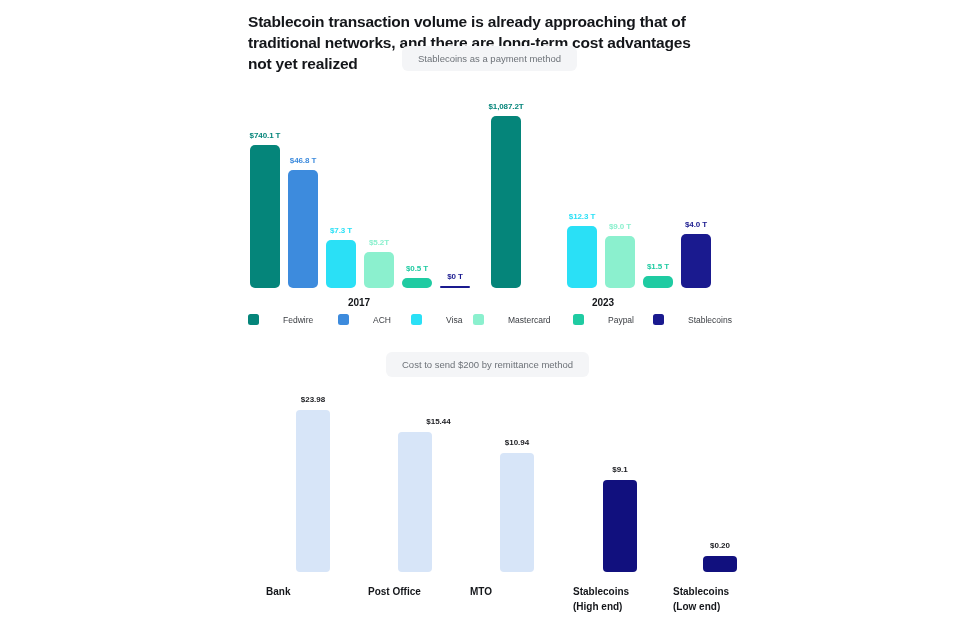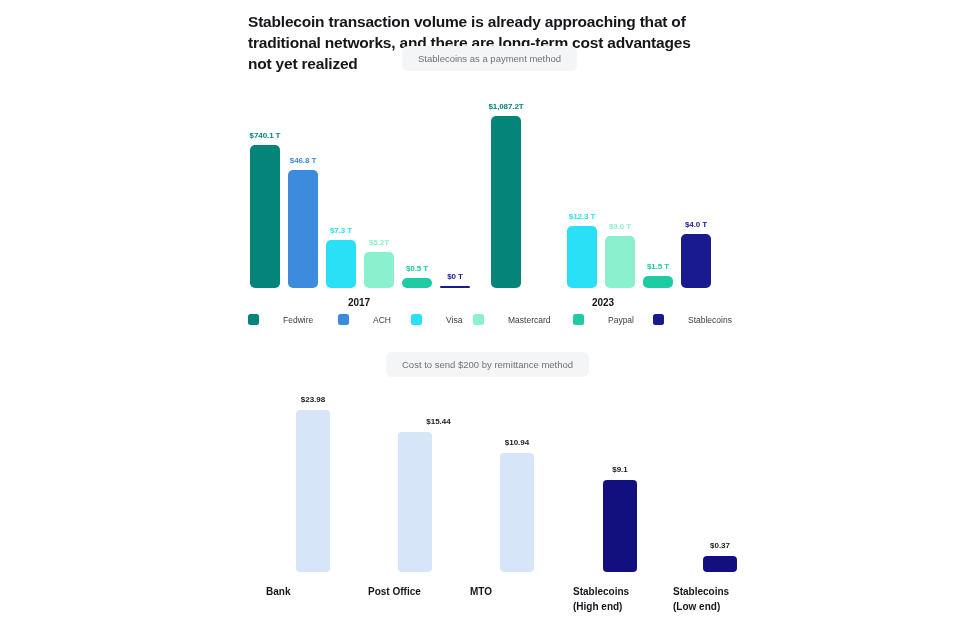--- a/index.html
+++ b/index.html
@@ -303,21 +303,21 @@
         <div class="c2-col" style="left: 325px;">
           <div class="c2-bar" style="height: 92px; background: rgb(17, 16, 126);"></div>
           <div class="c2-val" style="bottom: 98px;">$9.1</div>
           <div class="c2-cat">
             <span class="sub">Stablecoins</span>
             <span class="sub">(High end)</span>
           </div>
         </div>
         <div class="c2-col" style="left: 425px;">
           <div class="c2-bar" style="height: 16px; background: rgb(17, 16, 126);"></div>
-          <div class="c2-val" style="bottom: 22px;">$0.37</div>
+          <div class="c2-val" style="bottom: 22px;">$0.20</div>
           <div class="c2-cat">
             <span class="sub">Stablecoins</span>
             <span class="sub">(Low end)</span>
           </div>
         </div>
       </div>
   </div>
 
 </div>
 

